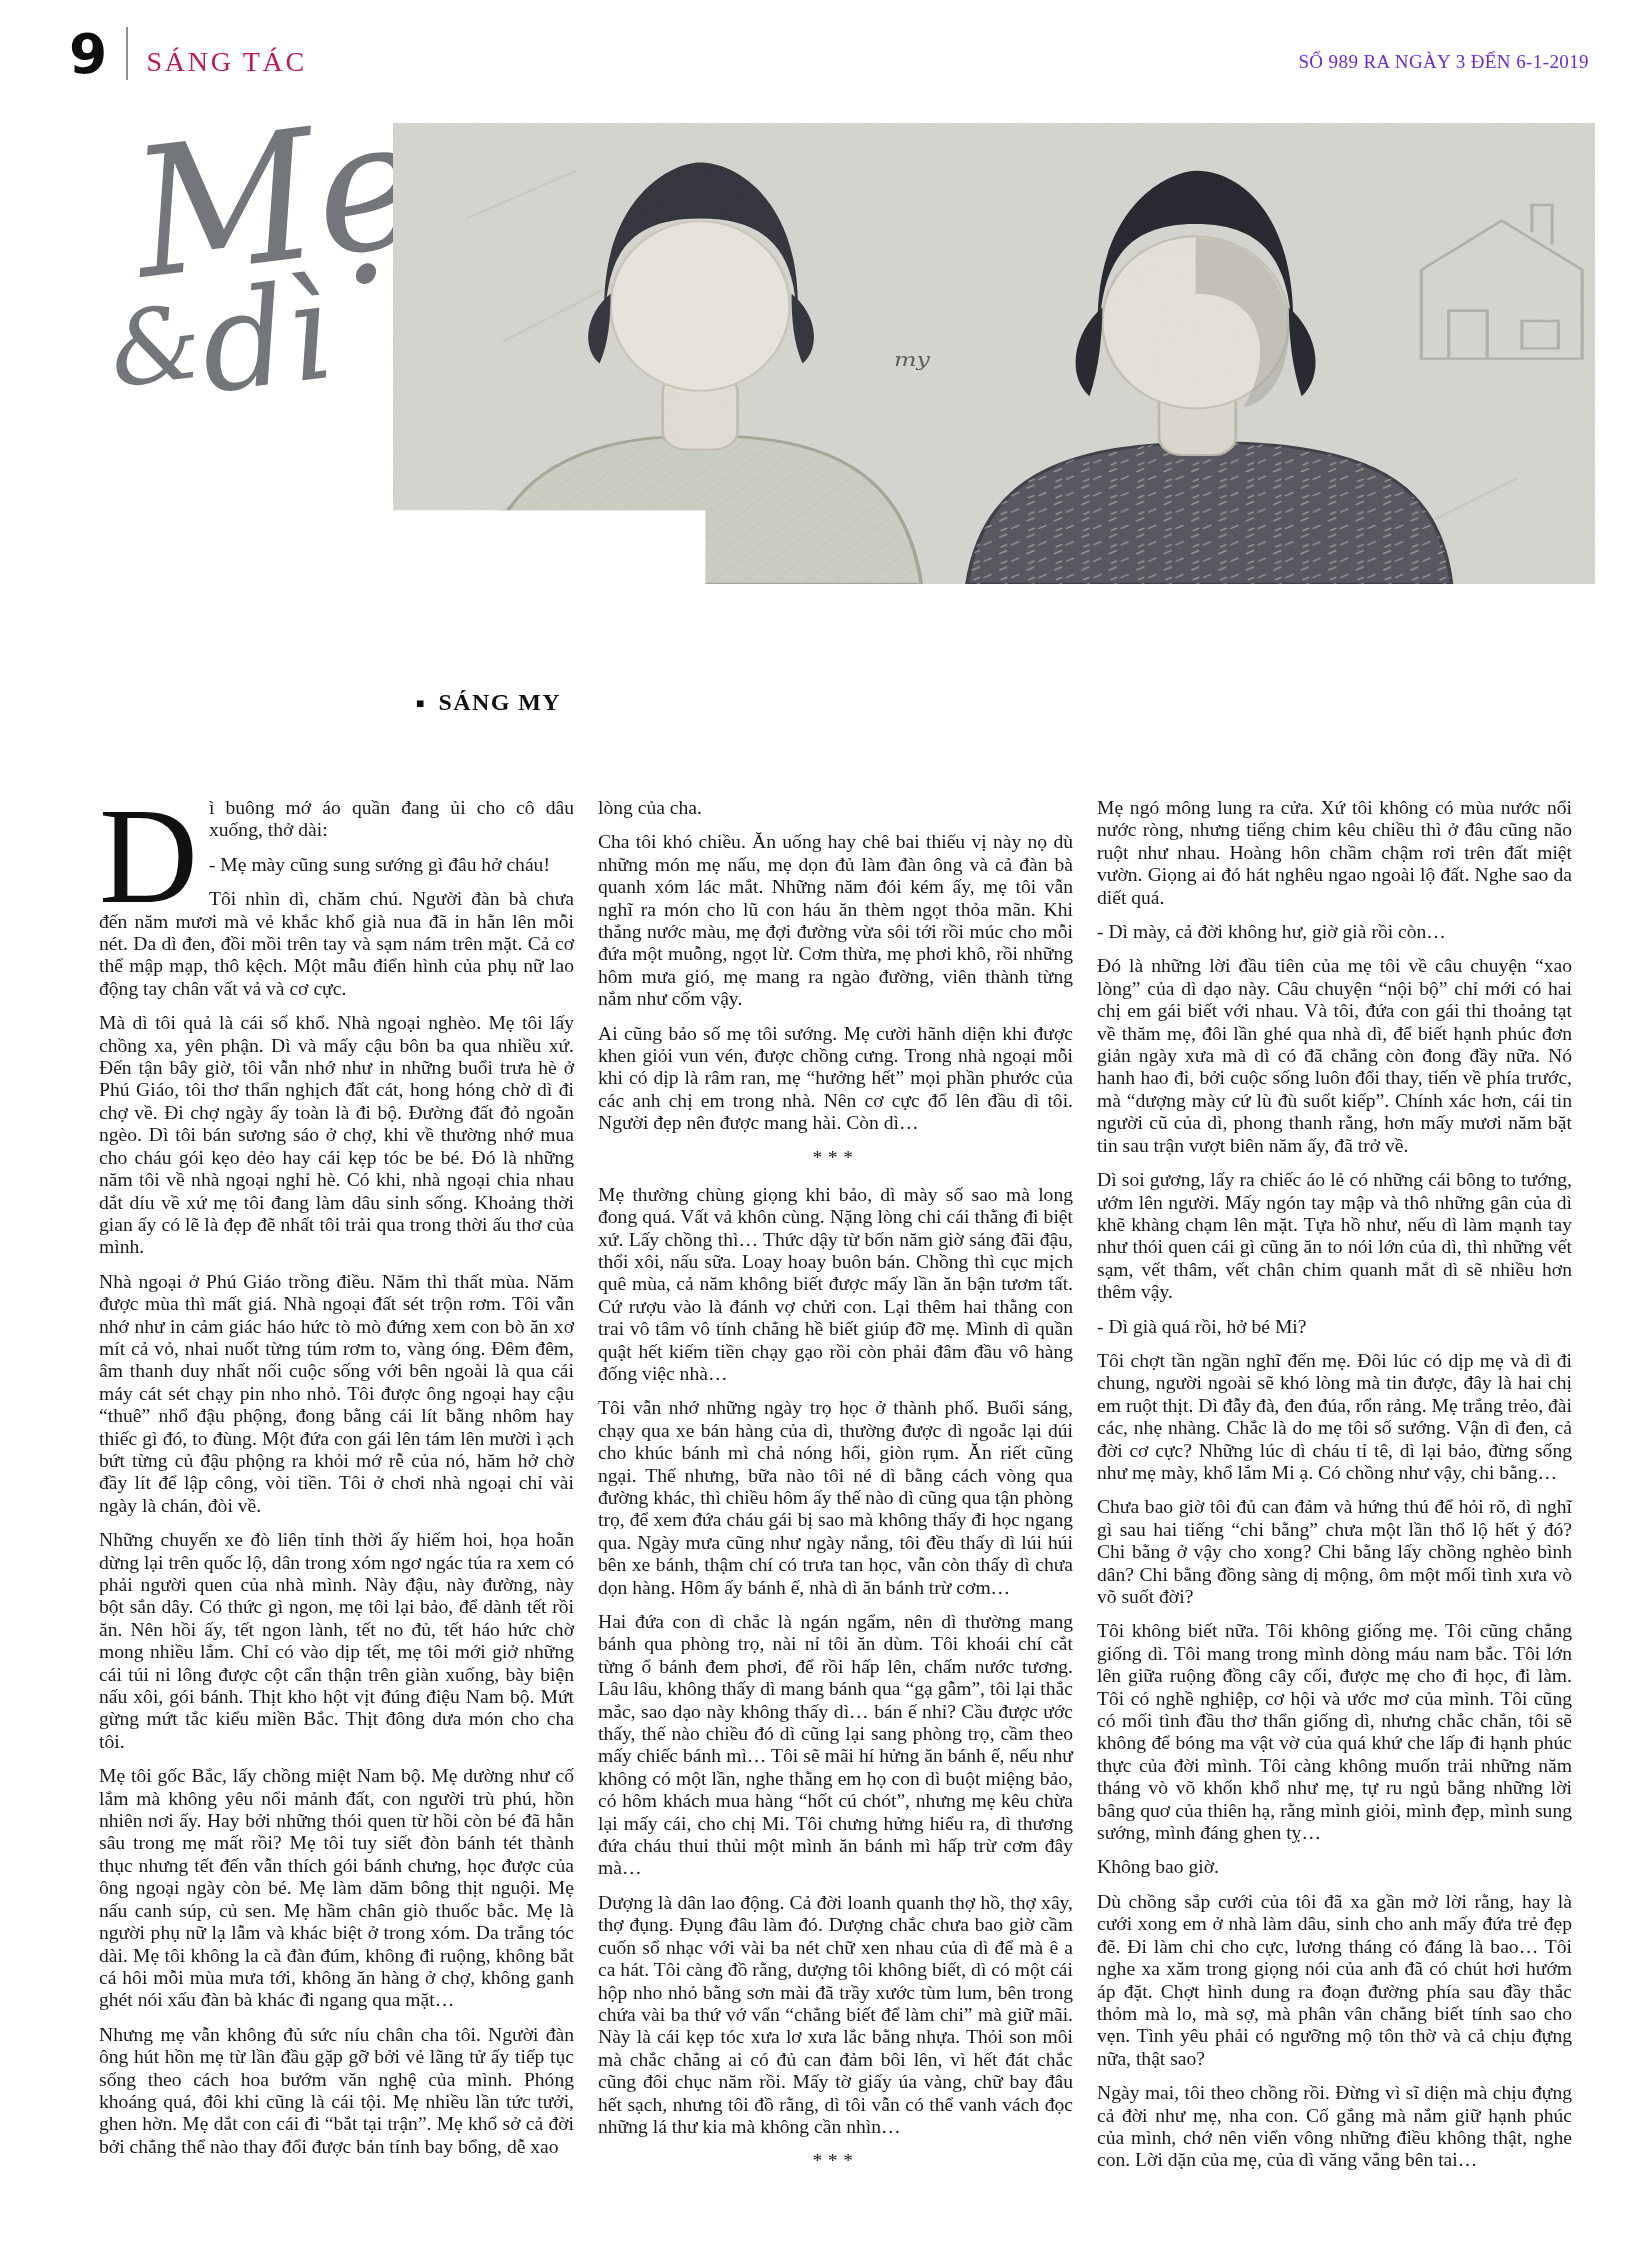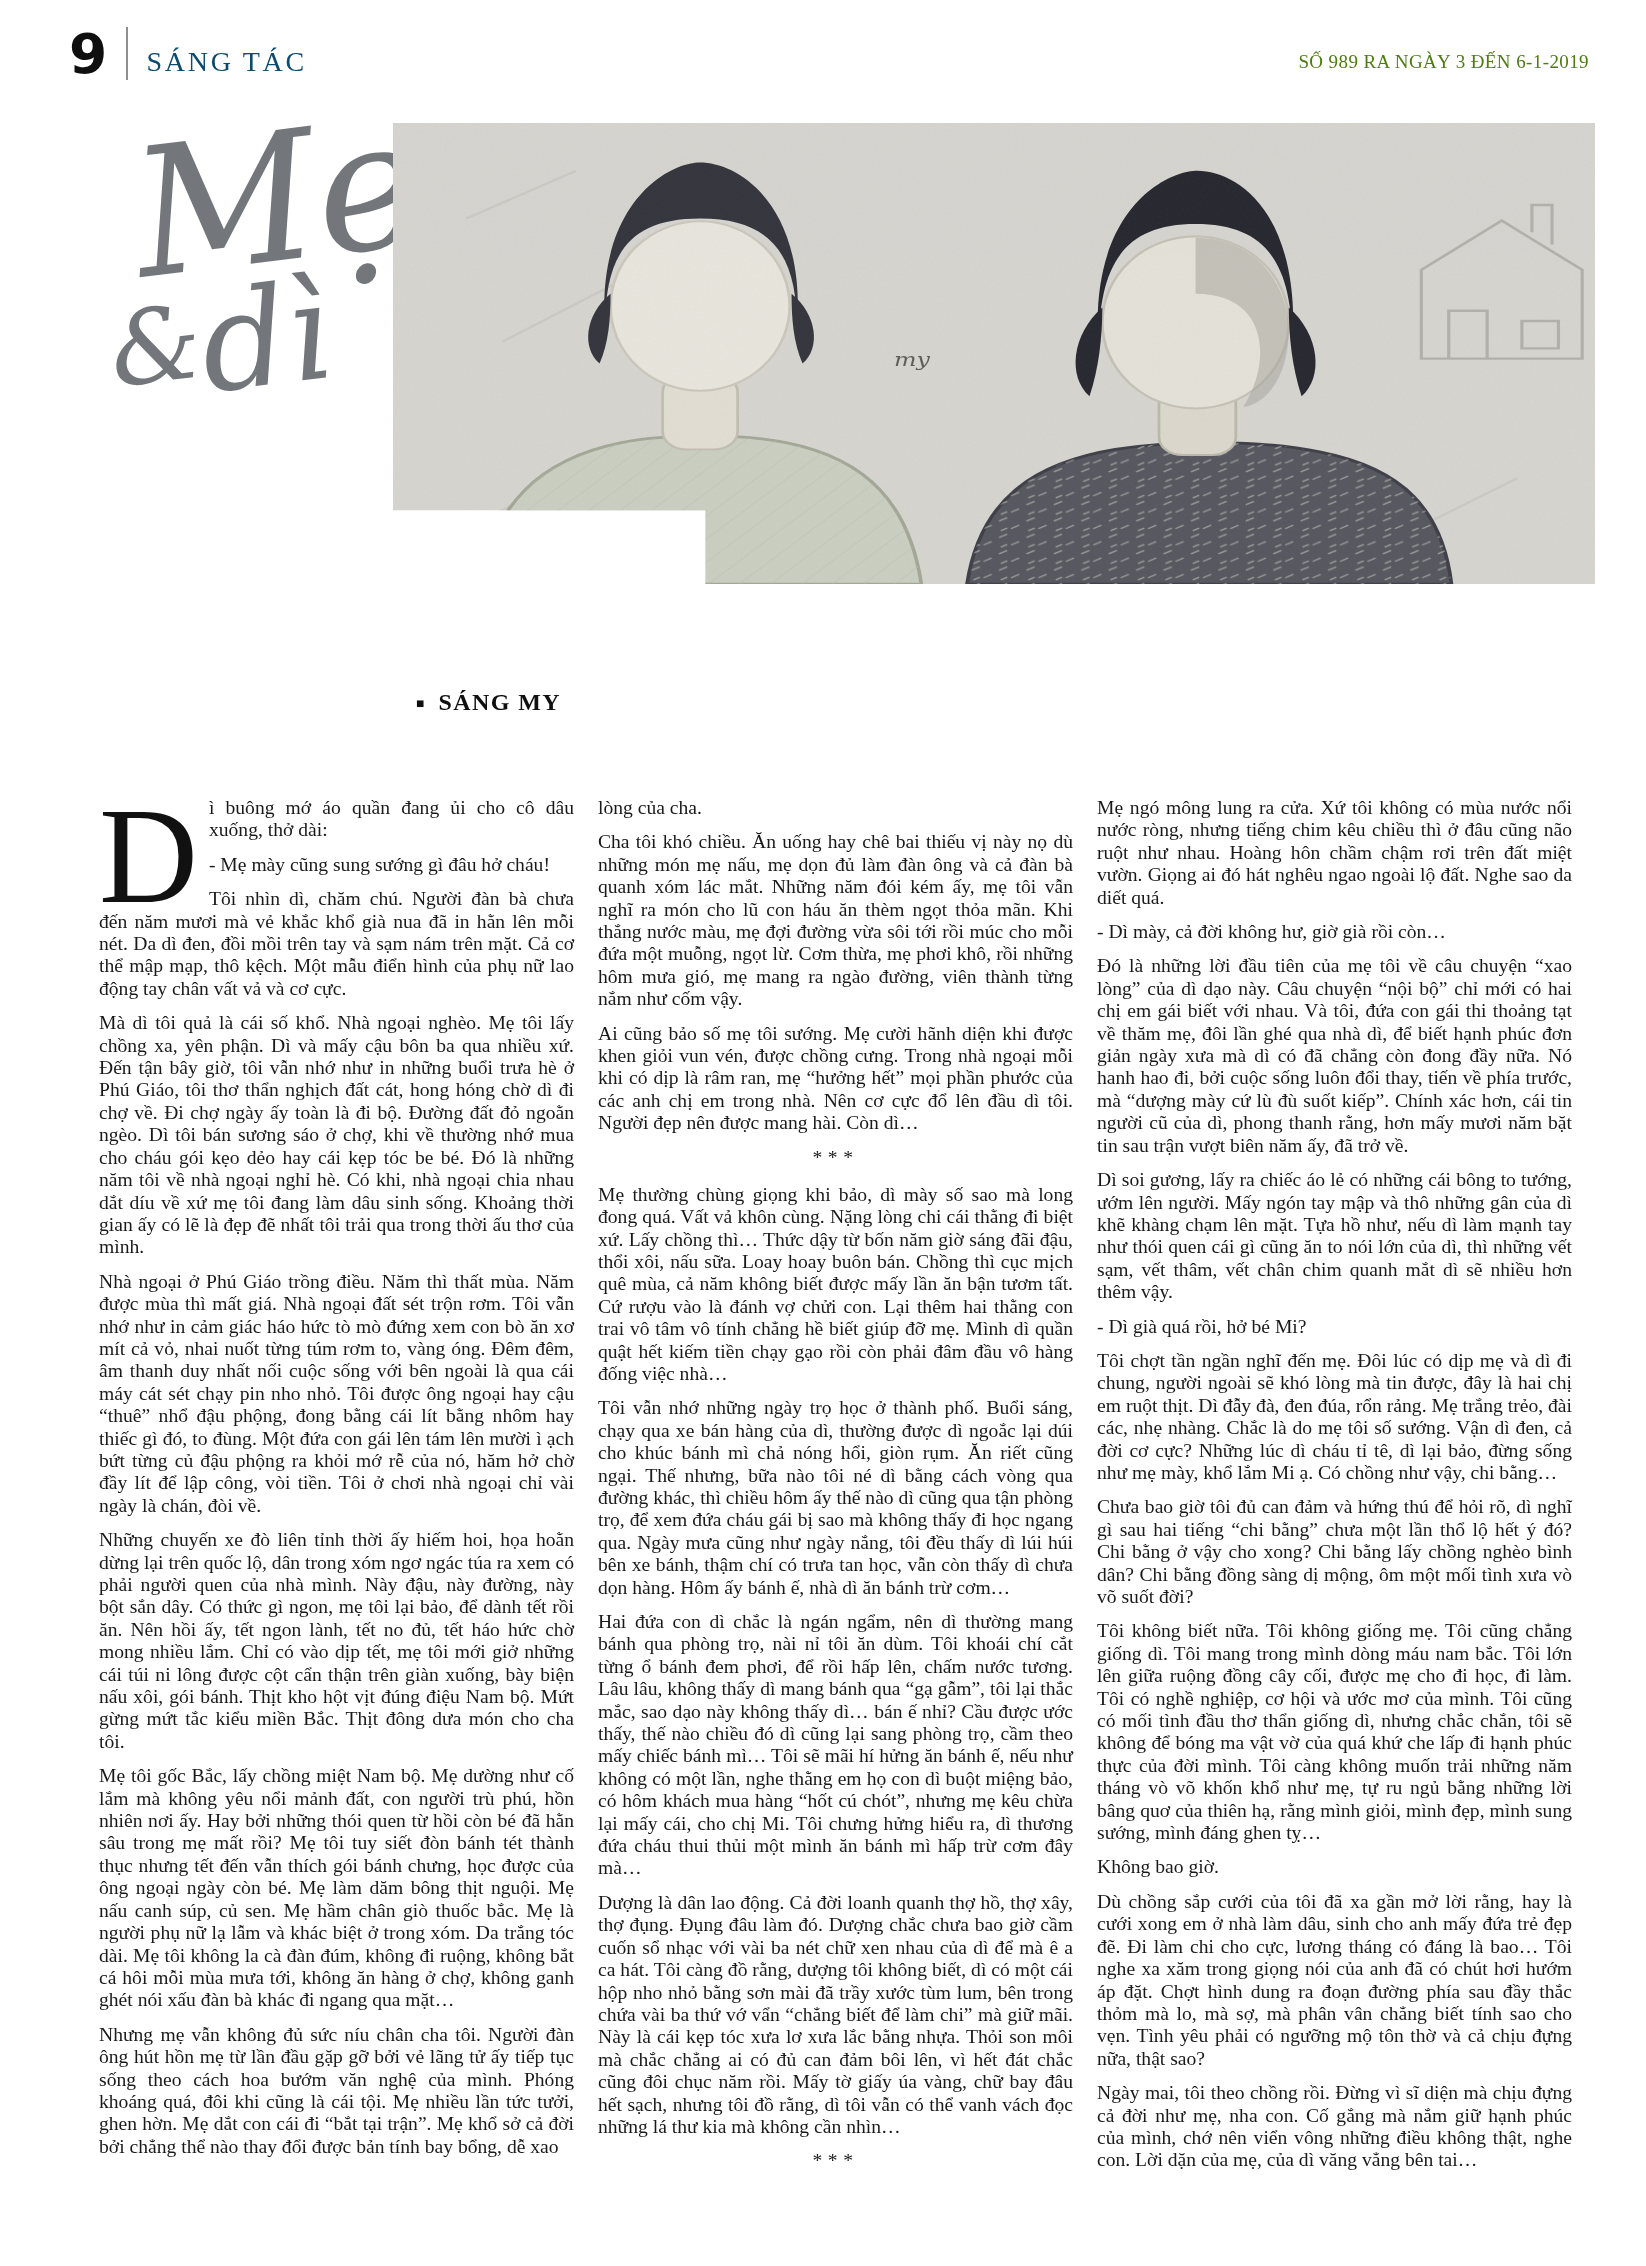--- a/index.html
+++ b/index.html
@@ -5,22 +5,22 @@
   html,body { margin:0; padding:0; background:#fff; }
   .page {
     position:relative; width:1647px; height:2267px; background:#ffffff;
     font-family:"Liberation Serif", serif; color:#1c1c1c; overflow:hidden;
   }
 
   
   .header-left { position:absolute; left:69px; top:27.4px; display:flex; align-items:flex-end; gap:18.3px; }
   .header-pagenum { font-family:"DejaVu Sans", sans-serif; font-weight:bold; font-size:55px; line-height:0.95; color:#0f0f0f; }
   .header-divider { width:2.7px; height:53px; background:#8f8f8f; }
-  .header-section { font-size:28px; letter-spacing:2.7px; padding-bottom:2.7px; color:#0c4a6e; }
-  .header-issue { position:absolute; right:58px; top:51px; font-size:19px; letter-spacing:0.4px; color:#4d7c0f; }
+  .header-section { font-size:28px; letter-spacing:2.7px; padding-bottom:2.7px; color:#be185d; }
+  .header-issue { position:absolute; right:58px; top:51px; font-size:19px; letter-spacing:0.4px; color:#6d28d9; }
 
   
   .title-block { position:absolute; left:110px; top:108px; width:302px; color:#73767a;
                  font-family:"DejaVu Serif", serif; font-style:italic; pointer-events:none; }
   .title-me { display:block; font-size:178px; line-height:1.05; transform:rotate(-7deg); padding-left:24px; }
   .title-di-row { display:block; margin-top:-35px; transform:rotate(-7deg); white-space:nowrap; }
   .title-amp { font-size:102px; vertical-align:16.4px; }
   .title-di { font-size:135px; }
 
   .author { position:absolute; left:416px; top:689px; display:flex; align-items:center; gap:12.8px;

